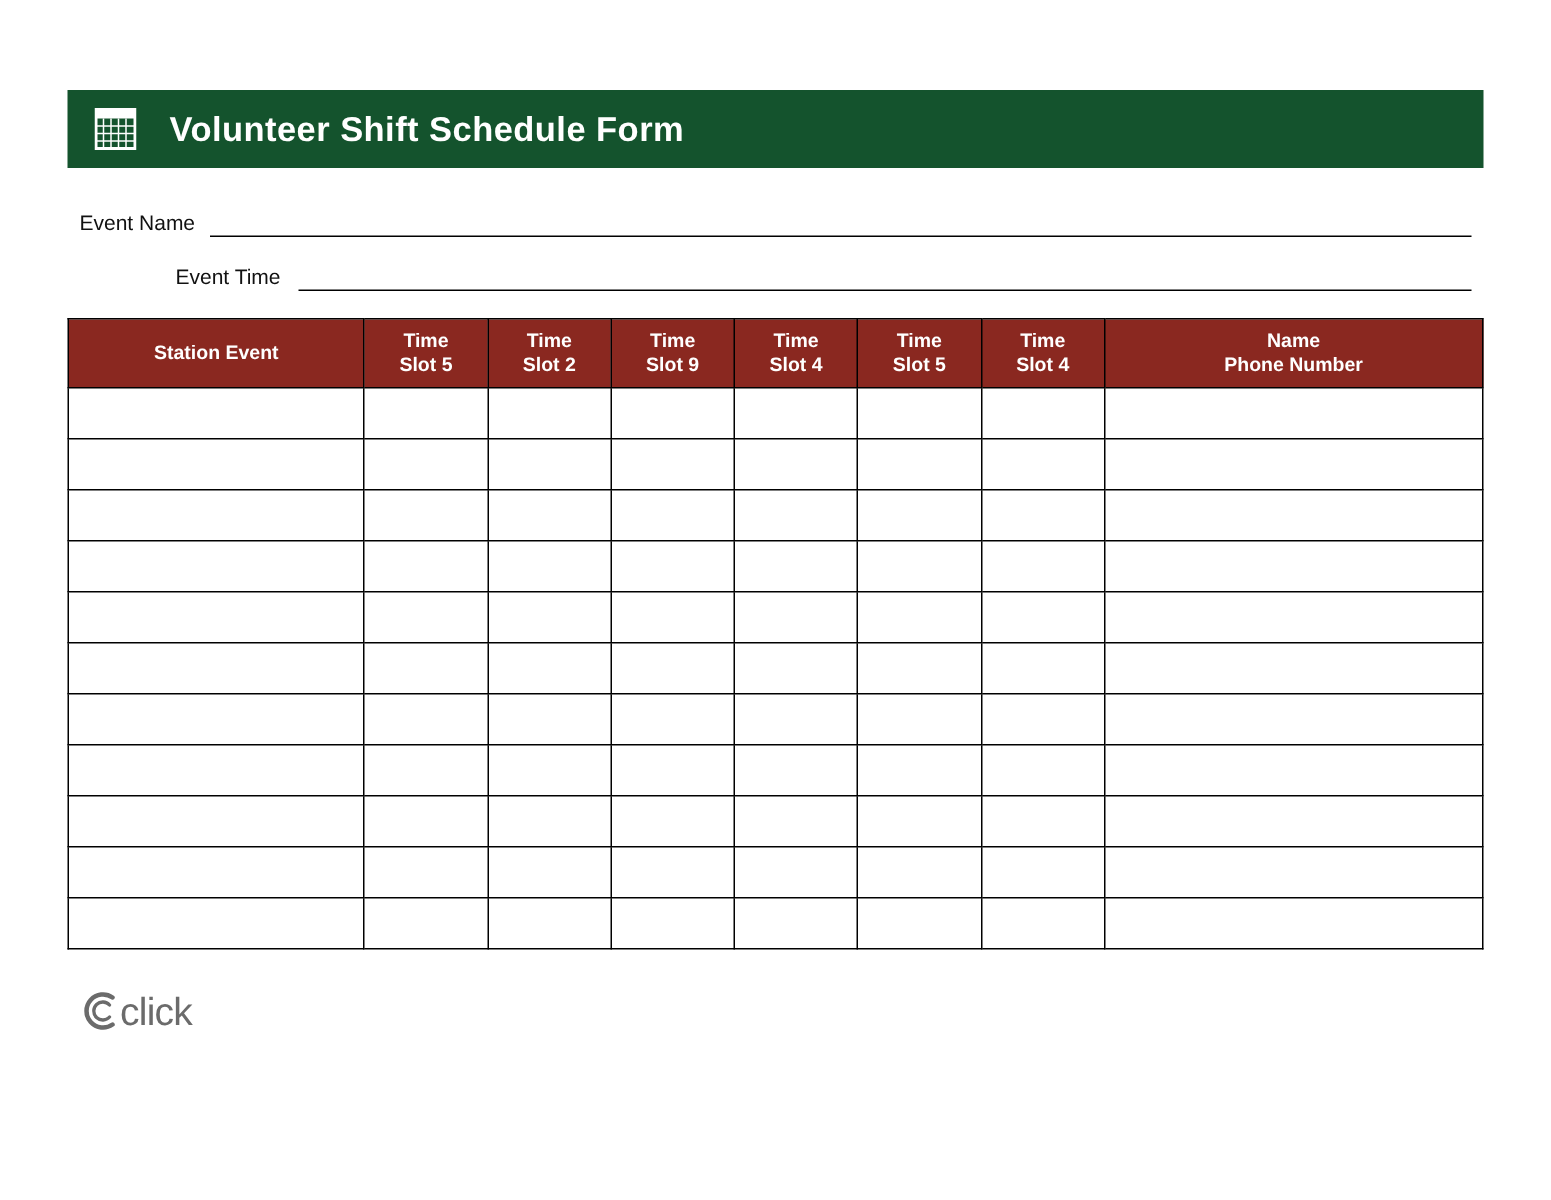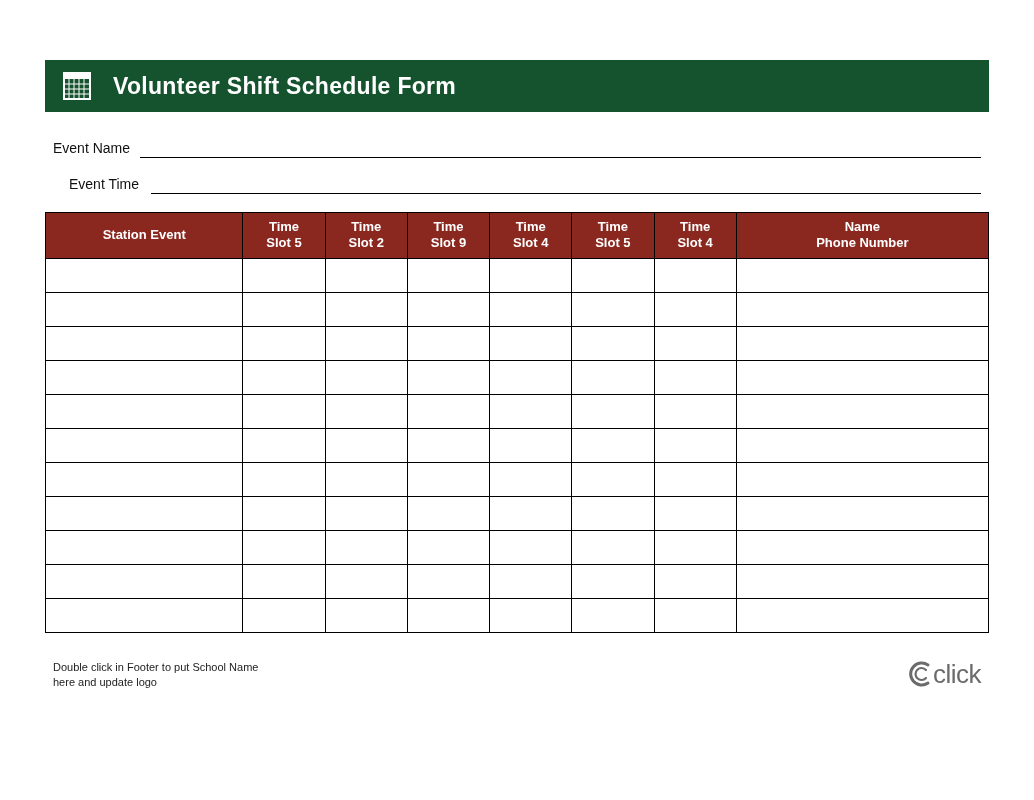--- a/index.html
+++ b/index.html
@@ -129,21 +129,21 @@
     </span>
     <span class="title">Volunteer Shift Schedule Form</span>
   </div>
 
   <div class="fields">
     <div class="field-row">
       <span class="field-label">Event Name</span>
       <span class="field-line"></span>
     </div>
     <div class="field-row">
-      <div class="field-half" style="margin-left:16px;">
+      <div class="field-half" style="margin-left:64px;">
         <span class="field-label">Event Time</span>
         <span class="field-line"></span>
       </div>
     </div>
   </div>
 
   <table class="schedule-table">
     <thead>
       <tr>
         <th class="col-station">
@@ -287,24 +287,20 @@
           <td></td>
           <td></td>
           <td></td>
           <td></td>
           <td></td>
         </tr>
     </tbody>
   </table>
 
   <div class="footer">
-    <div class="footer-note">
-      <div>Double click in Footer to put School Name</div>
-      <div>here and update logo</div>
-    </div>
     <div class="brand">
       <span class="brand-mark">
         <svg width="30" height="30" viewBox="0 0 30 30">
           <path d="M22 6 A11 11 0 1 0 22 24" fill="none" stroke="#6b6b6b" stroke-width="3" stroke-linecap="round"></path>
           <path d="M20 11 A6 6 0 1 0 20 19" fill="none" stroke="#6b6b6b" stroke-width="2.2" stroke-linecap="round"></path>
         </svg>
       </span>
       <span>click</span>
     </div>
   </div>

